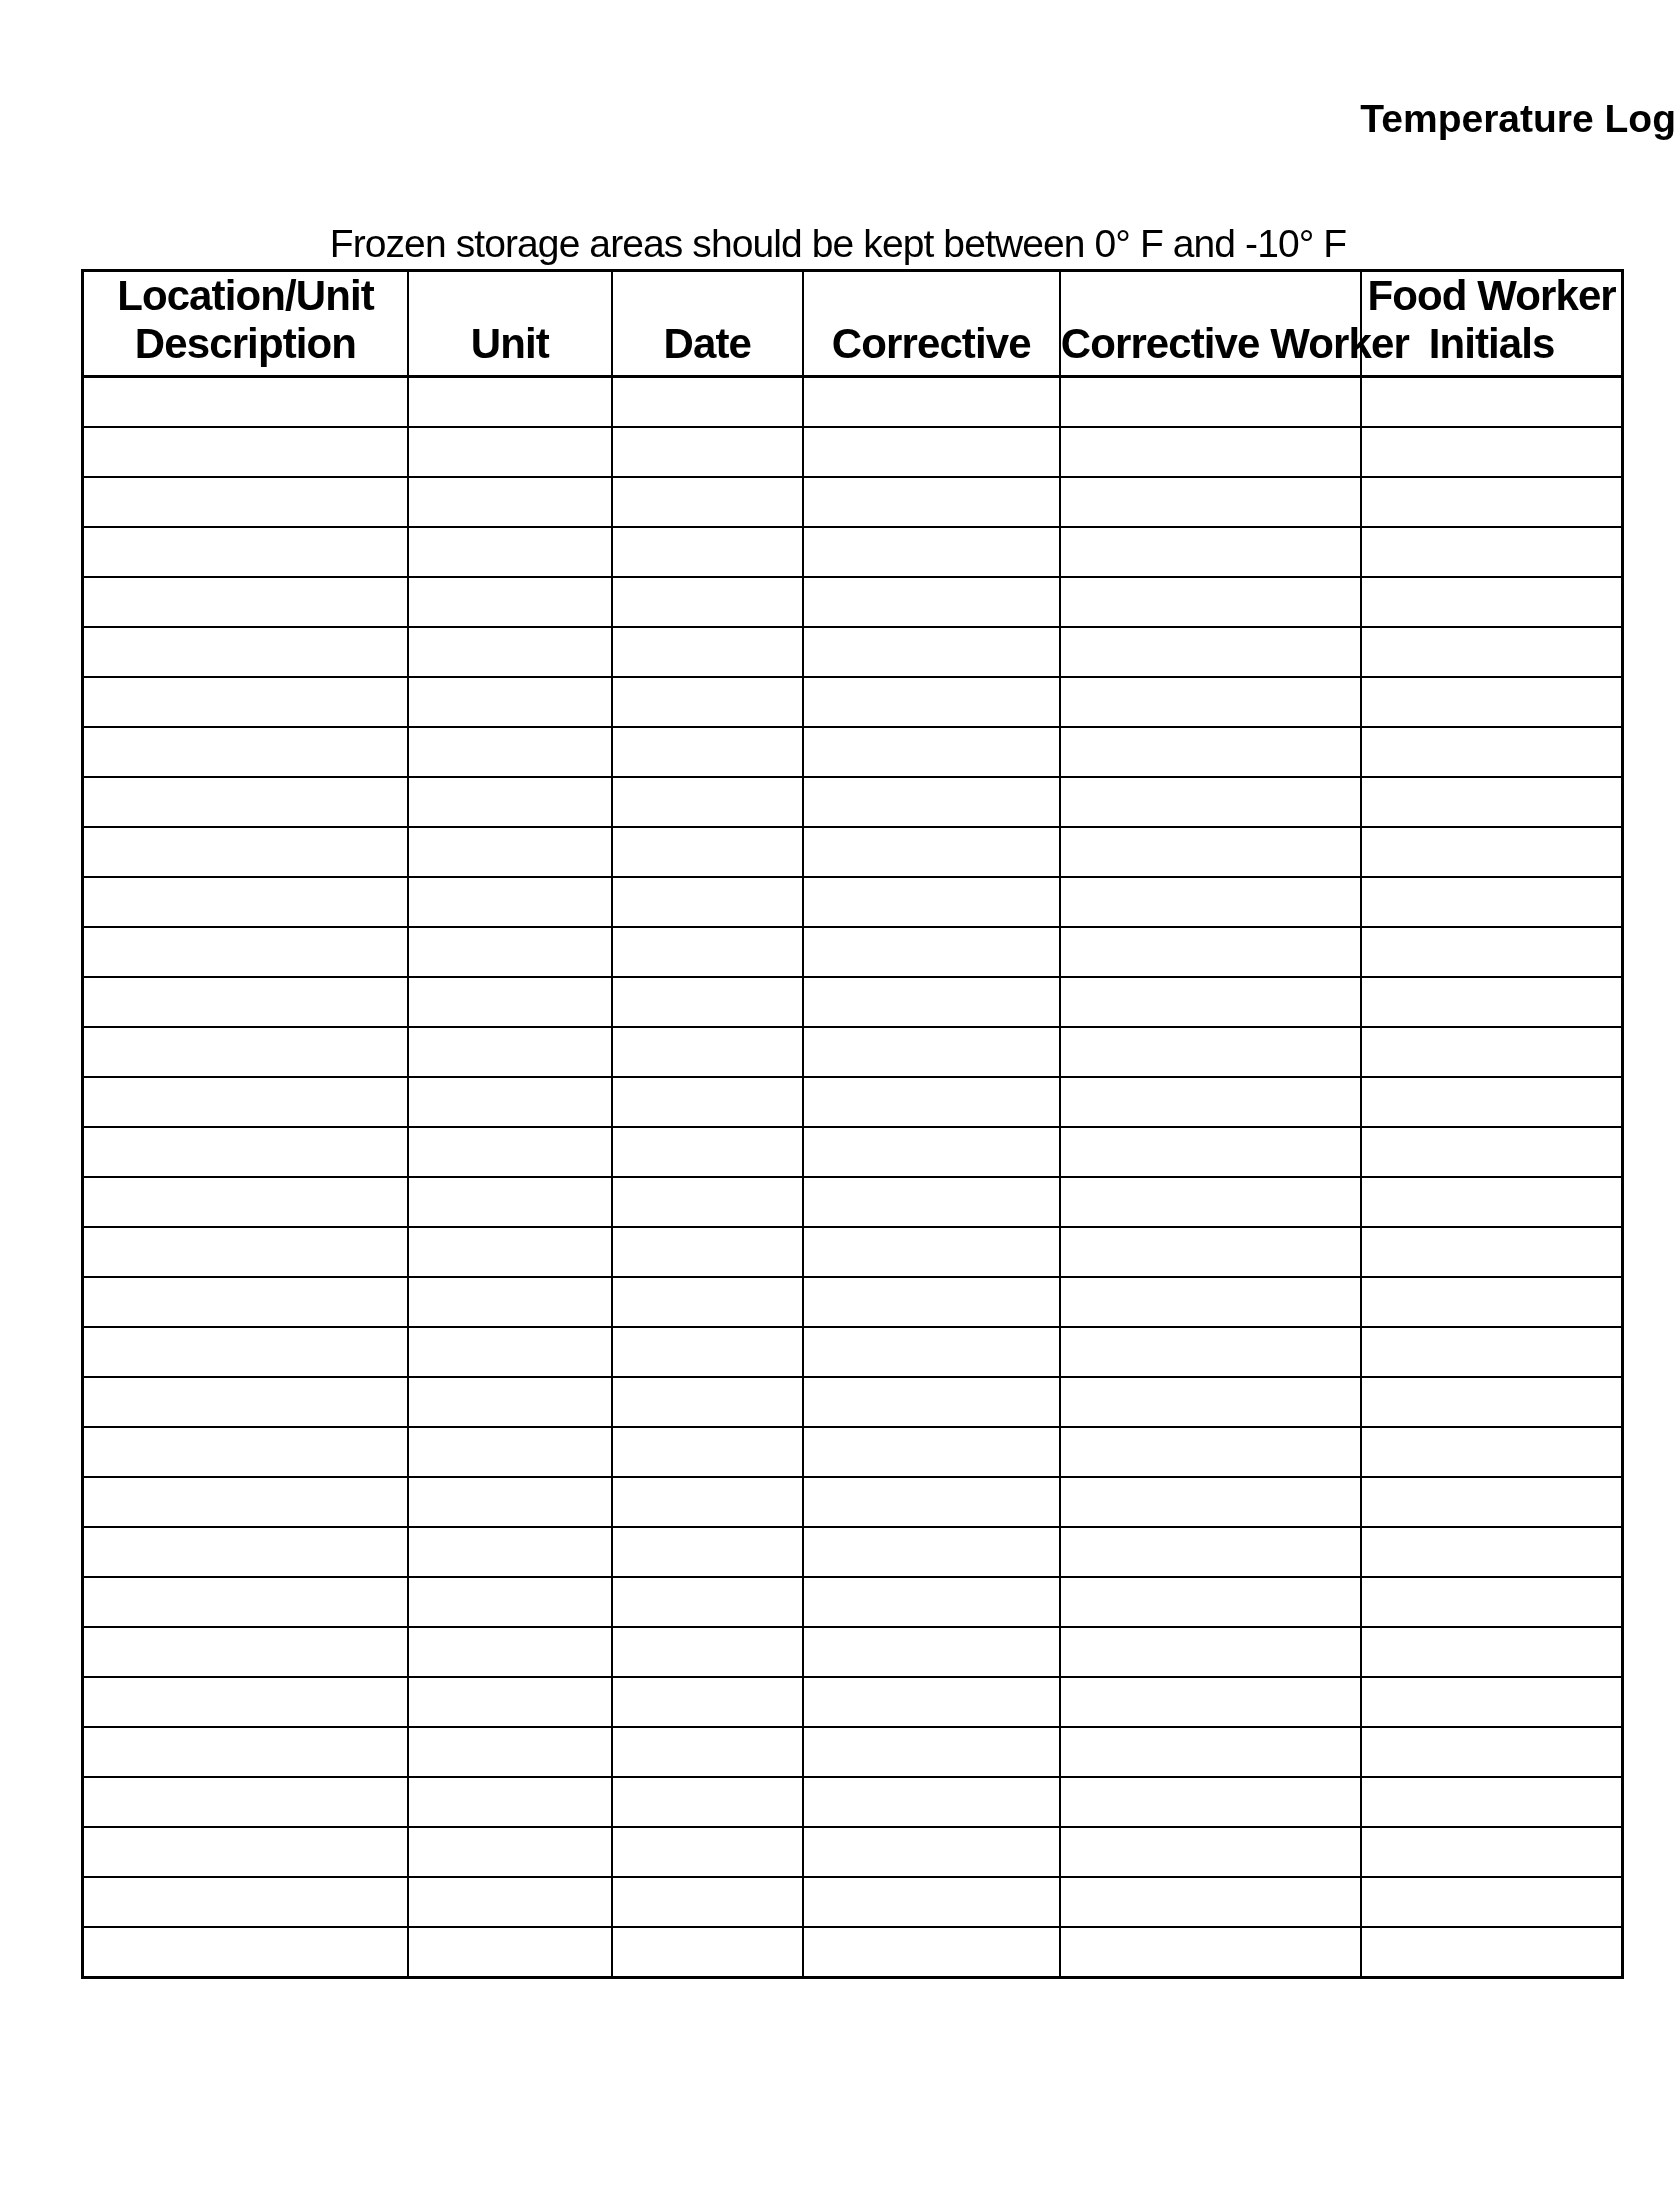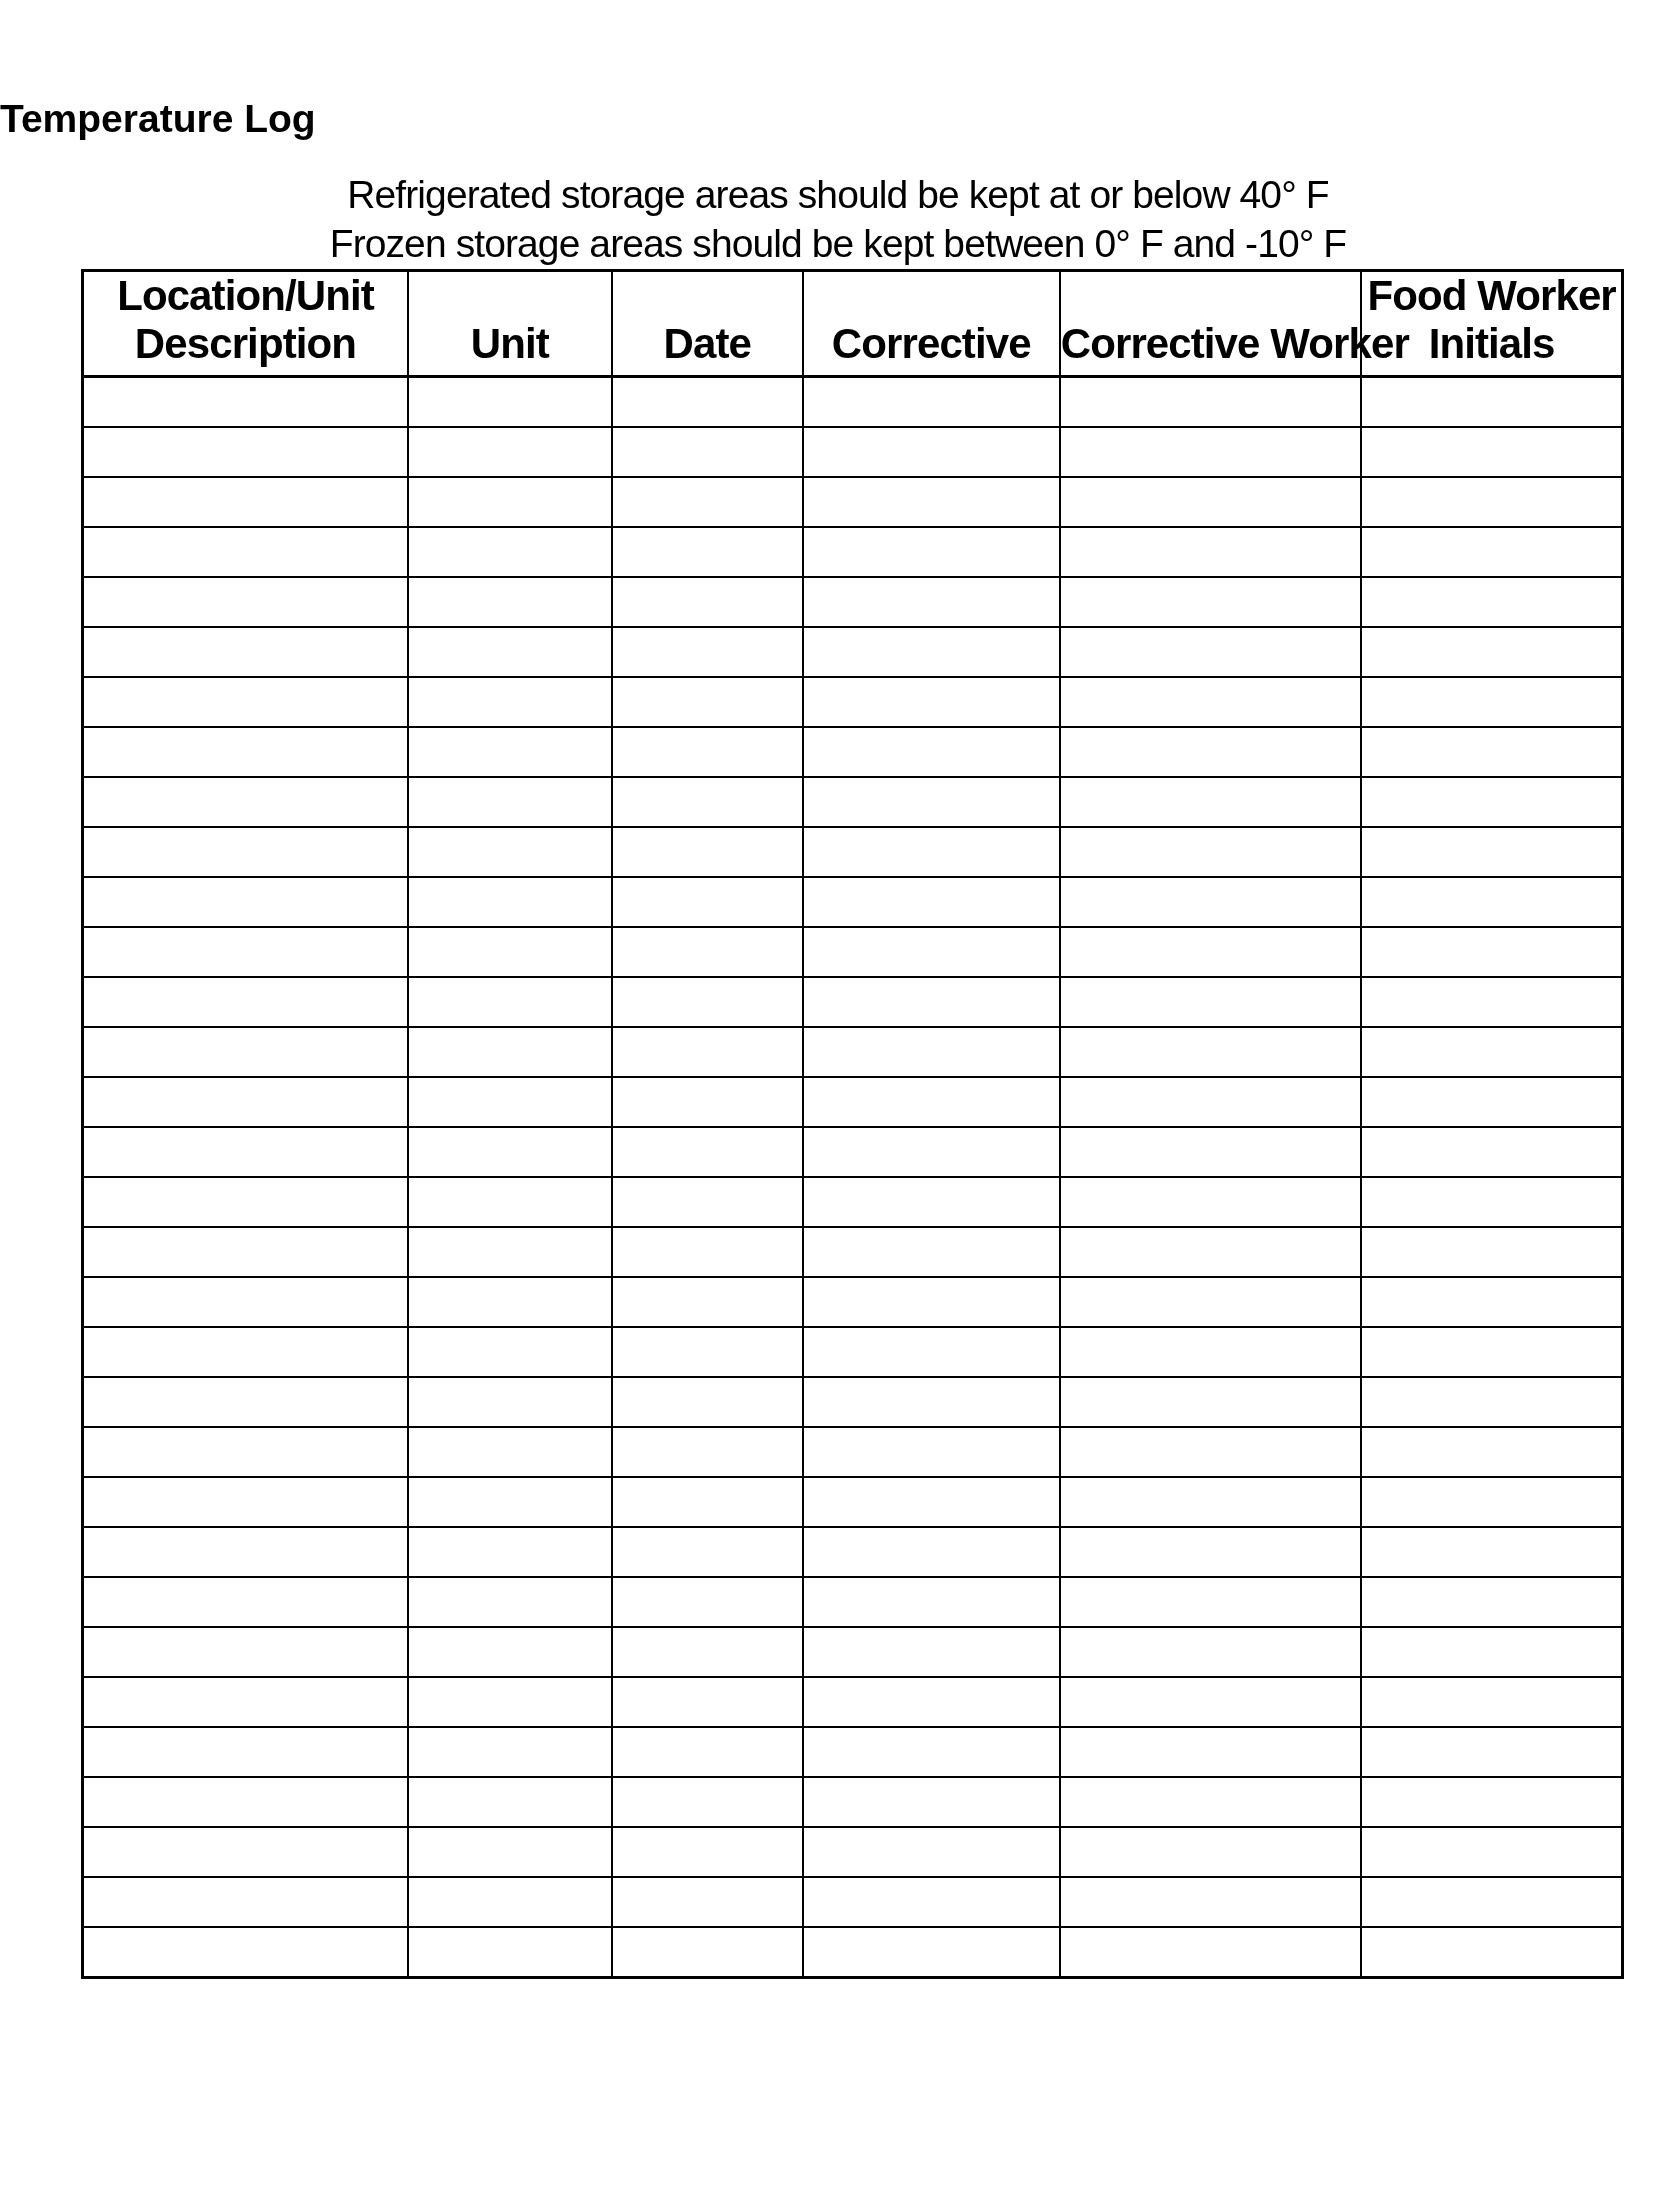--- a/index.html
+++ b/index.html
@@ -11,21 +11,21 @@
     color: #000000;
     font-family: "Liberation Sans", sans-serif;
     overflow: hidden;
   }
   .doc-title {
     position: absolute;
     top: 98px;
     left: 0;
     width: 100%;
     margin: 0;
-    text-align: left;
+    text-align: right;
     font-size: 39px;
     line-height: 1.1;
     font-weight: 700;
     letter-spacing: 0px;
     white-space: pre;
   }
   .doc-subtitle {
     position: absolute;
     left: 0;
     width: 100%;
@@ -71,21 +71,20 @@
     background: #ffffff;
   }
 </style>
 </head>
 <body>
 
 <div class="page">
 
   <h1 class="doc-title">Temperature Log</h1>
 
-  <div class="doc-subtitle line1">Refrigerated storage areas should be kept at or below 40° F</div>
 
   <div class="doc-subtitle line2">Frozen storage areas should be kept between 0° F and -10° F</div>
 
   <table class="log-table">
     <colgroup>
       <col style="width:21.13%">
       <col style="width:13.24%">
       <col style="width:12.40%">
       <col style="width:16.69%">
       <col style="width:19.58%">

